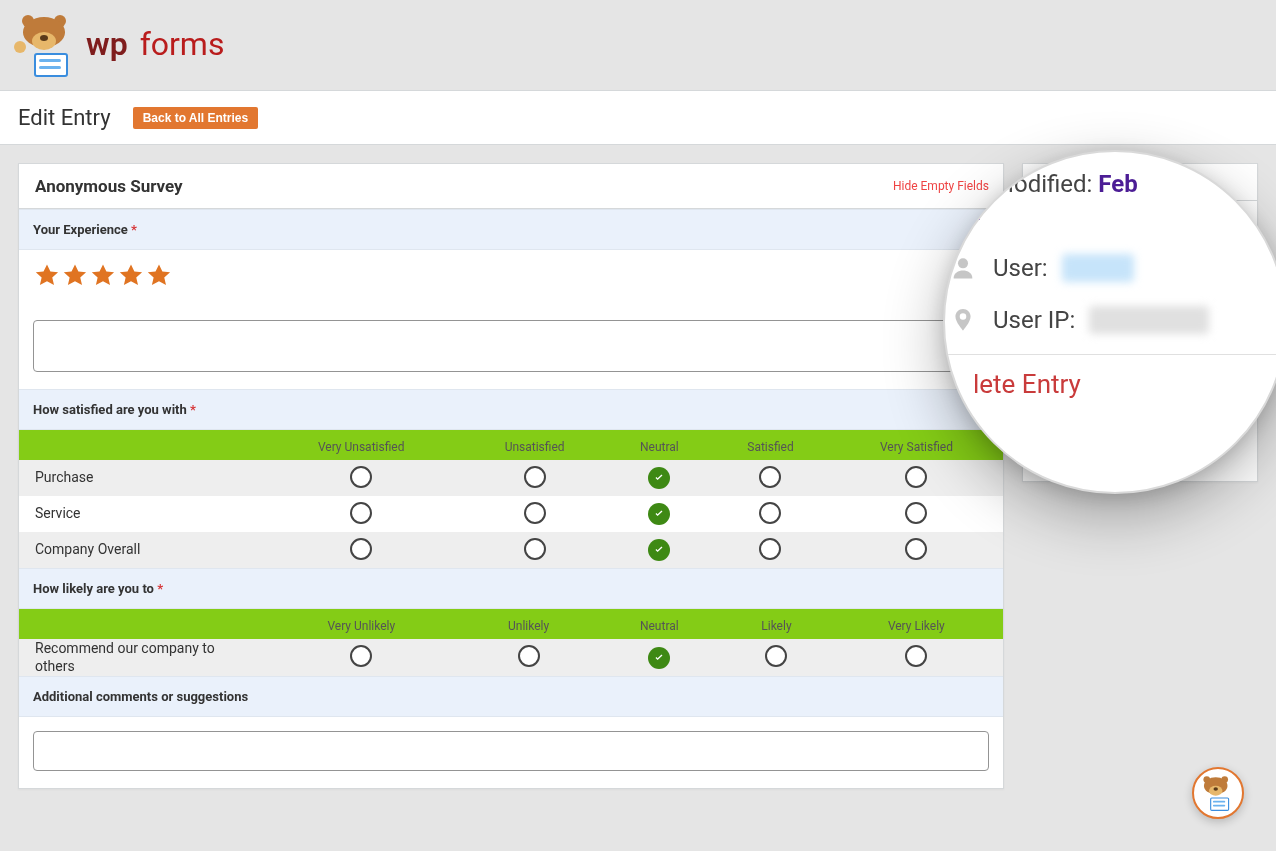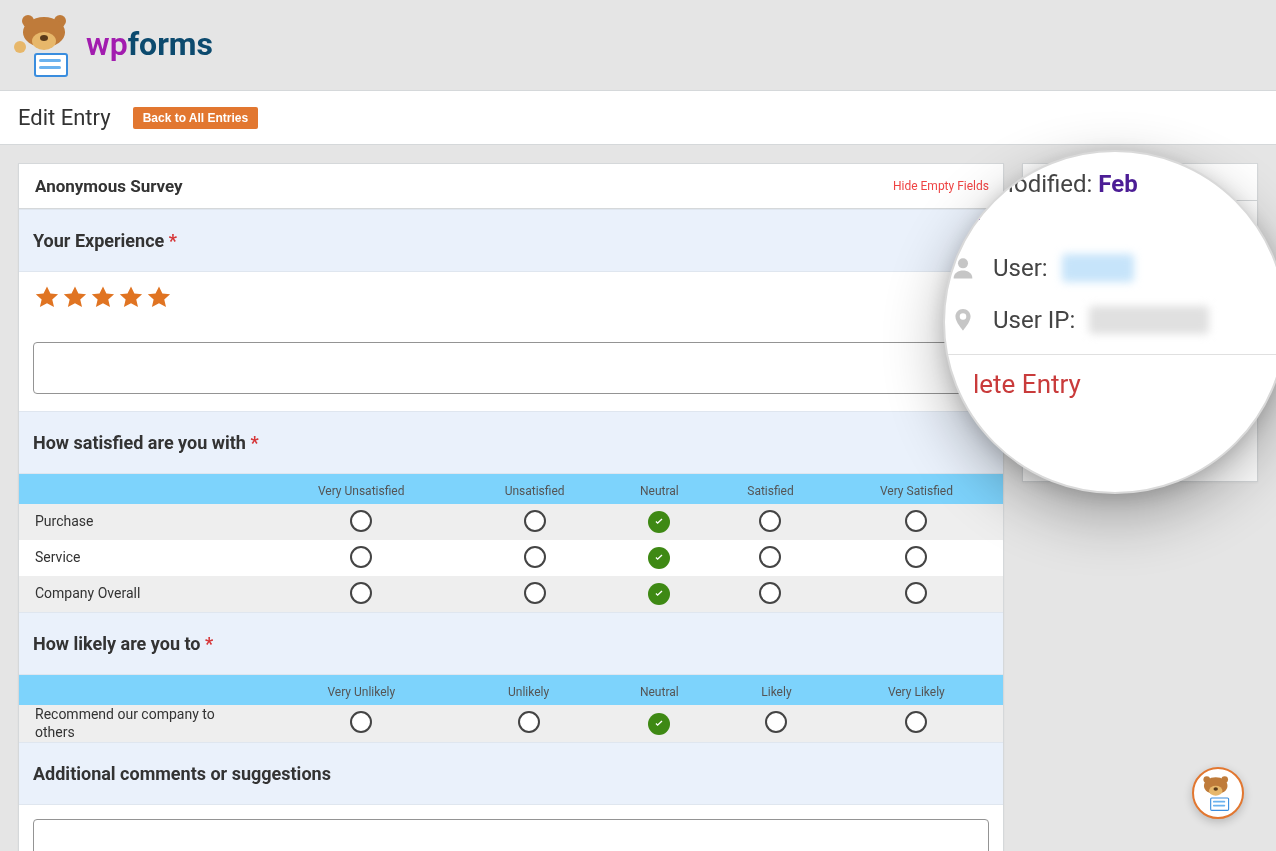--- a/index.html
+++ b/index.html
@@ -21,22 +21,22 @@
   .beaver .snout  { position:absolute; left:14px; top:17px; width:24px; height:18px; background:#e7b76a; border-radius:50%; }
   .beaver .nose   { position:absolute; left:22px; top:20px; width:8px; height:6px; background:#5a3a1a; border-radius:50%; }
   .beaver .earL   { position:absolute; left:4px;  top:0; width:12px; height:12px; background:#bf7b3a; border-radius:50%; }
   .beaver .earR   { position:absolute; left:36px; top:0; width:12px; height:12px; background:#bf7b3a; border-radius:50%; }
   .beaver .paw    { position:absolute; left:-4px; top:26px; width:12px; height:12px; background:#e7b76a; border-radius:50%; }
   .beaver .board  { position:absolute; left:16px; top:38px; width:30px; height:20px; background:#fff; border:2px solid #3a8dde; border-radius:3px; }
   .beaver .board::before, .beaver .board::after { content:""; position:absolute; left:3px; height:3px; background:#6ab2ef; border-radius:2px; }
   .beaver .board::before{ top:4px; width:22px; }
   .beaver .board::after { top:11px; width:22px; }
   .logo-text { font-size:32px; font-weight:500; }
-  .logo-wp   { color:#a21caf; font-weight:600; }
-  .logo-forms{ color:#0c4a6e; font-weight:700; }
+  .logo-wp   { color:#7f1d1d; font-weight:600; }
+  .logo-forms{ color:#b91c1c; font-weight:400;margin-left:12px; }
 
   
   .pagehead {
     background:#fff;
     border-top:1px solid #d5d8da;
     border-bottom:1px solid #d5d8da;
     padding:14px 18px;
     display:flex; align-items:center; gap:22px;
   }
   .pagehead h1 { margin:0; font-size:22px; font-weight:400; }
@@ -58,22 +58,22 @@
   .card-head {
     display:flex; align-items:center; justify-content:space-between;
     padding:10px 14px;
     border-bottom:1px solid #d5d8da;
   }
   .card-head h2 { margin:2px; font-size:17px; font-weight:700; }
   .link { color:#ef4444; font-size:12px; cursor:pointer; }
 
   .section-label {
     background:#eaf1fb;
-    padding:20px 14px;
-    font-size:18px;
+    padding:12px 14px;
+    font-size:13px;
     font-weight:700;
     color:#333;
     border-top:1px solid #dfe6ef;
     border-bottom:1px solid #dfe6ef;
   }
   .req { color:#d63638; }
 
   .stars { padding:12px 14px 16px; display:flex; gap:0; }
   .star  { width:28px; height:28px; color:#e07422; }
 
@@ -81,21 +81,21 @@
   textarea {
     width:100%; box-sizing:border-box;
     border:1px solid #949494; border-radius:4px;
     resize:none; padding:8px; font-family:inherit; font-size:15px;
   }
   .improve-ta { height:52px; }
   .addcmt-ta  { height:40px; }
 
   
   .likert { width:100%; border-collapse:separate; border-spacing:0; }
-  .likert thead th { padding:10px 6px 6px; font-size:12px; font-weight:400; color:#555; text-align:center; background:#7dd3fc; }
+  .likert thead th { padding:10px 6px 6px; font-size:12px; font-weight:400; color:#555; text-align:center; background:#84cc16; }
   .likert thead th:first-child { text-align:left; padding-left:16px; }
   .likert tbody td { height:34px; text-align:center; vertical-align:middle; }
   .likert tbody td:first-child { text-align:left; padding-left:16px; padding-right:8px; width:218px; font-size:14px; line-height:1.25; }
   .likert tbody tr:nth-child(odd)  td { background:#eeeeee; }
   .likert tbody tr:nth-child(even) td { background:#fff; }
 
   .radio {
     display:inline-flex; align-items:center; justify-content:center;
     width:18px; height:18px; border:2px solid #444; border-radius:50%; background:#fff;
   }

